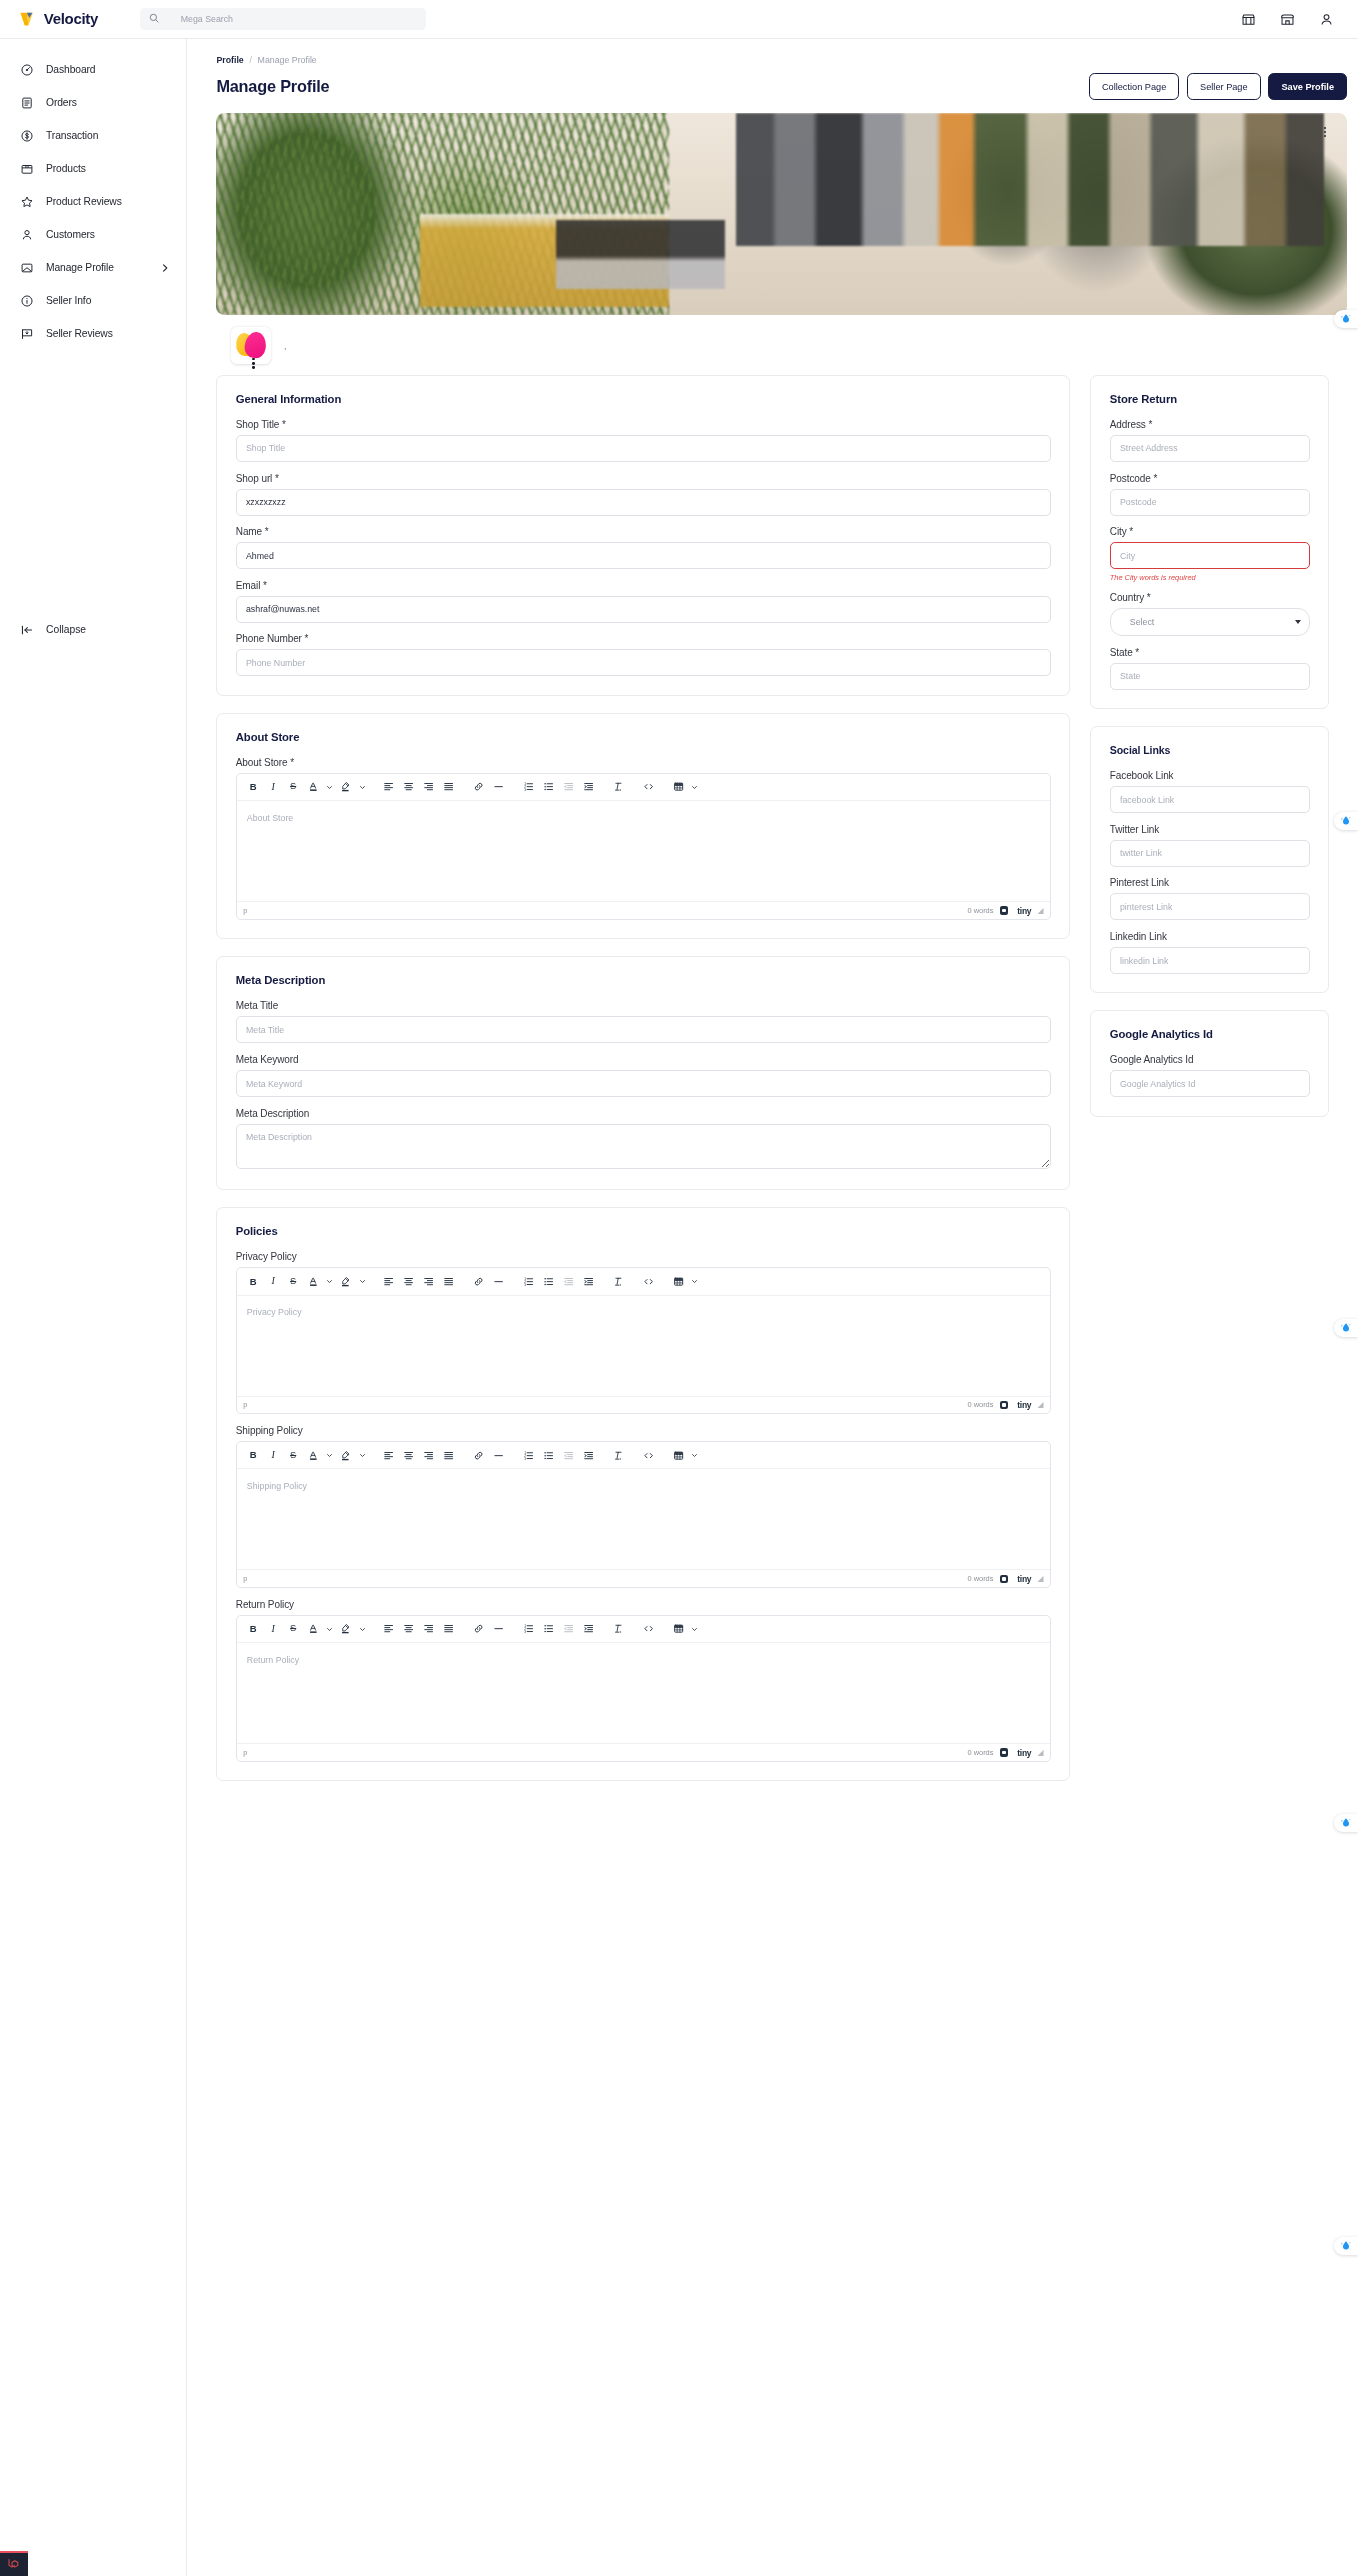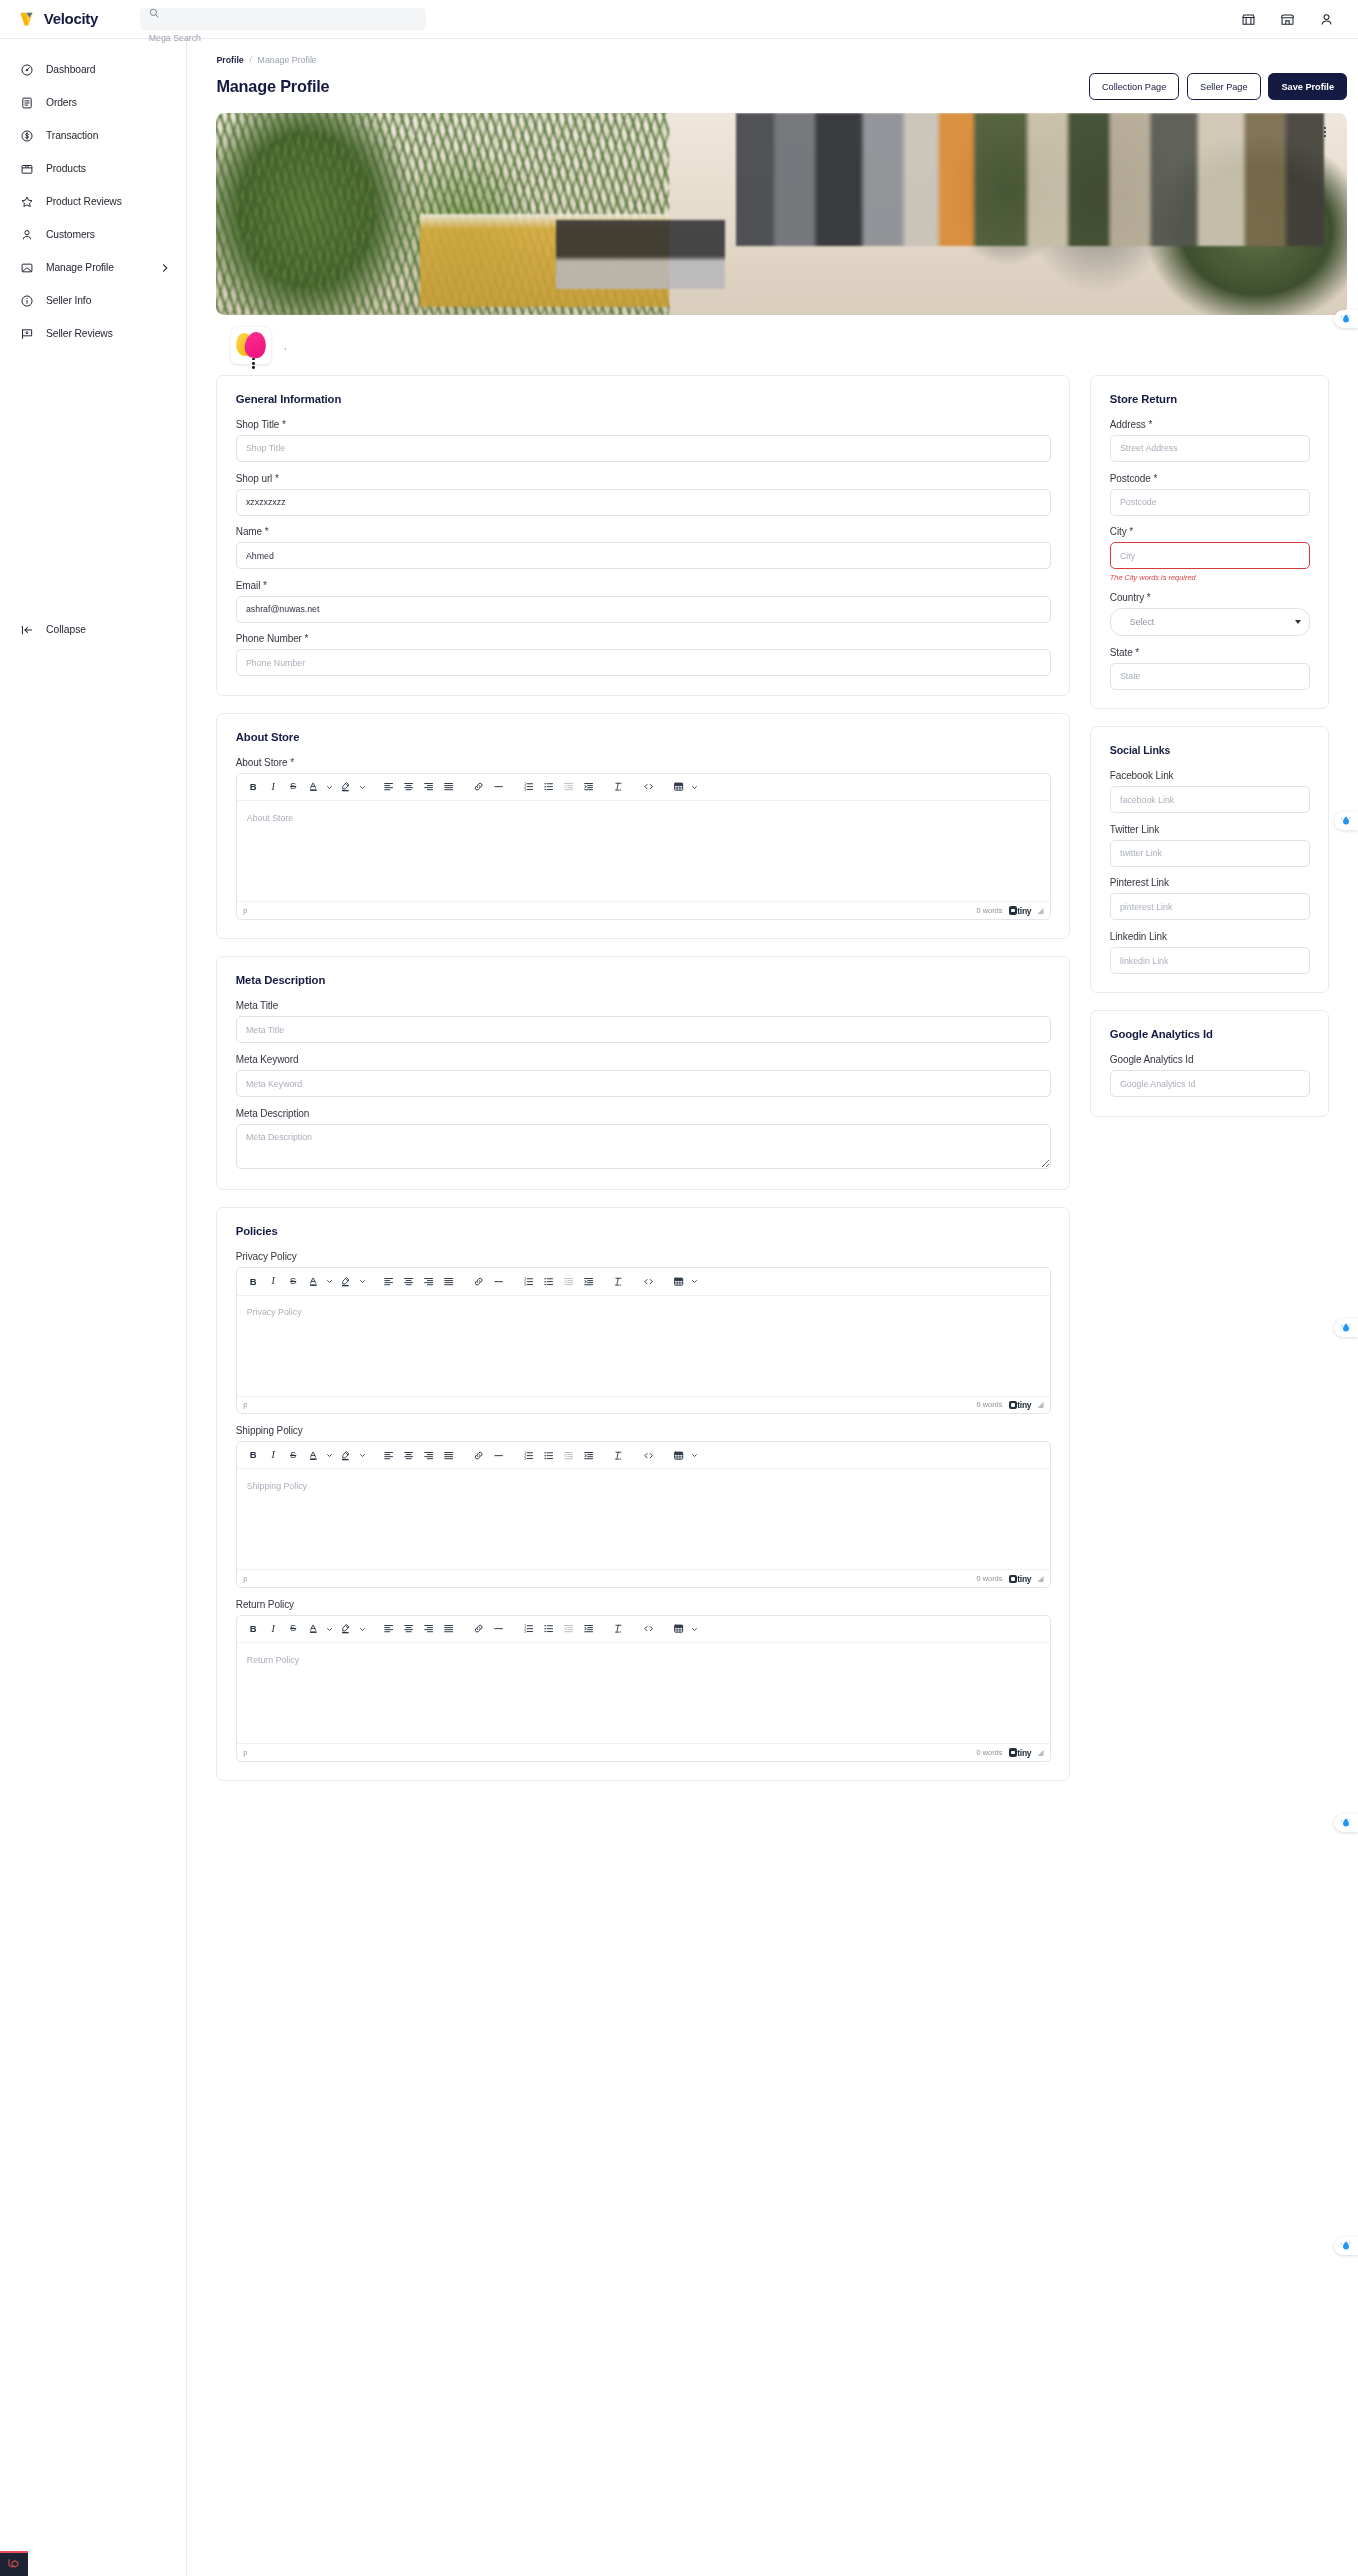--- a/index.html
+++ b/index.html
@@ -21,21 +21,21 @@
     z-index: 40;
   }
   .brand { display: flex; align-items: center; gap: 6.4px; margin-left: 19px; width: 95px; }
   .brand-mark { width: 18.4px; height: 18.4px; position: relative; }
   .brand-name {
     font-size: 15px; font-weight: bold; color: #141a41; letter-spacing: -0.3px;
   }
   .search-wrap {
     margin-left: 25.5px; width: 286px; height: 22px;
     background: #f4f5f7; border-radius: 4.2px;
-    display: flex; align-items: flex-start; gap: 13px; padding: 0 9.2px; flex-direction: column;
+    display: flex; align-items: center; gap: 22px; padding: 0 9.2px;
   }
   .search-input {
     border: none; background: transparent; outline: none;
     font-family: "Liberation Sans", sans-serif;
     font-size: 8.8px; color: #3d4355; width: 100%;
   }
   .search-input::placeholder { color: #9aa0ad; }
   .topbar-right {
     margin-left: auto; margin-right: 24px;
     display: flex; align-items: center; gap: 24px;
@@ -256,21 +256,21 @@
   .tb-txt.s { text-decoration: line-through; font-family: "Liberation Sans", sans-serif; font-size: 9.2px;}
   .editor-body { height: 100px; padding: 9.2px 10px; position: relative; }
   .editor-ph { font-size: 8.8px; color: #a9aeb9; }
   .editor-status {
     height: 17.7px; border-top: 0.7px solid #eef0f3;
     display: flex; align-items: center; padding: 0 6.4px;
     font-size: 7.4px; color: #8c9097;
   }
   .st-path { color: #8c9097; }
   .st-right { margin-left: auto; display: flex; align-items: center; gap: 6.4px; }
-  .tiny-logo { display: flex; align-items: center; gap: 0; }
+  .tiny-logo { display: flex; align-items: center; gap: 9px; }
   .tiny-mark {
     width: 8.5px; height: 8.5px; border-radius: 2.1px; background: #222f3e;
     display: flex; align-items: center; justify-content: center;
   }
   .tiny-mark i { width: 3.5px; height: 3.5px; border-radius: 1.1px; background: #fff; display: block; }
   .tiny-word { font-size: 8.5px; font-weight: bold; color: #222f3e; letter-spacing: -0.3px; }
   .resize-h { color: #b7bbc2; font-size: 7.8px; }
 
   
   .droplet {

